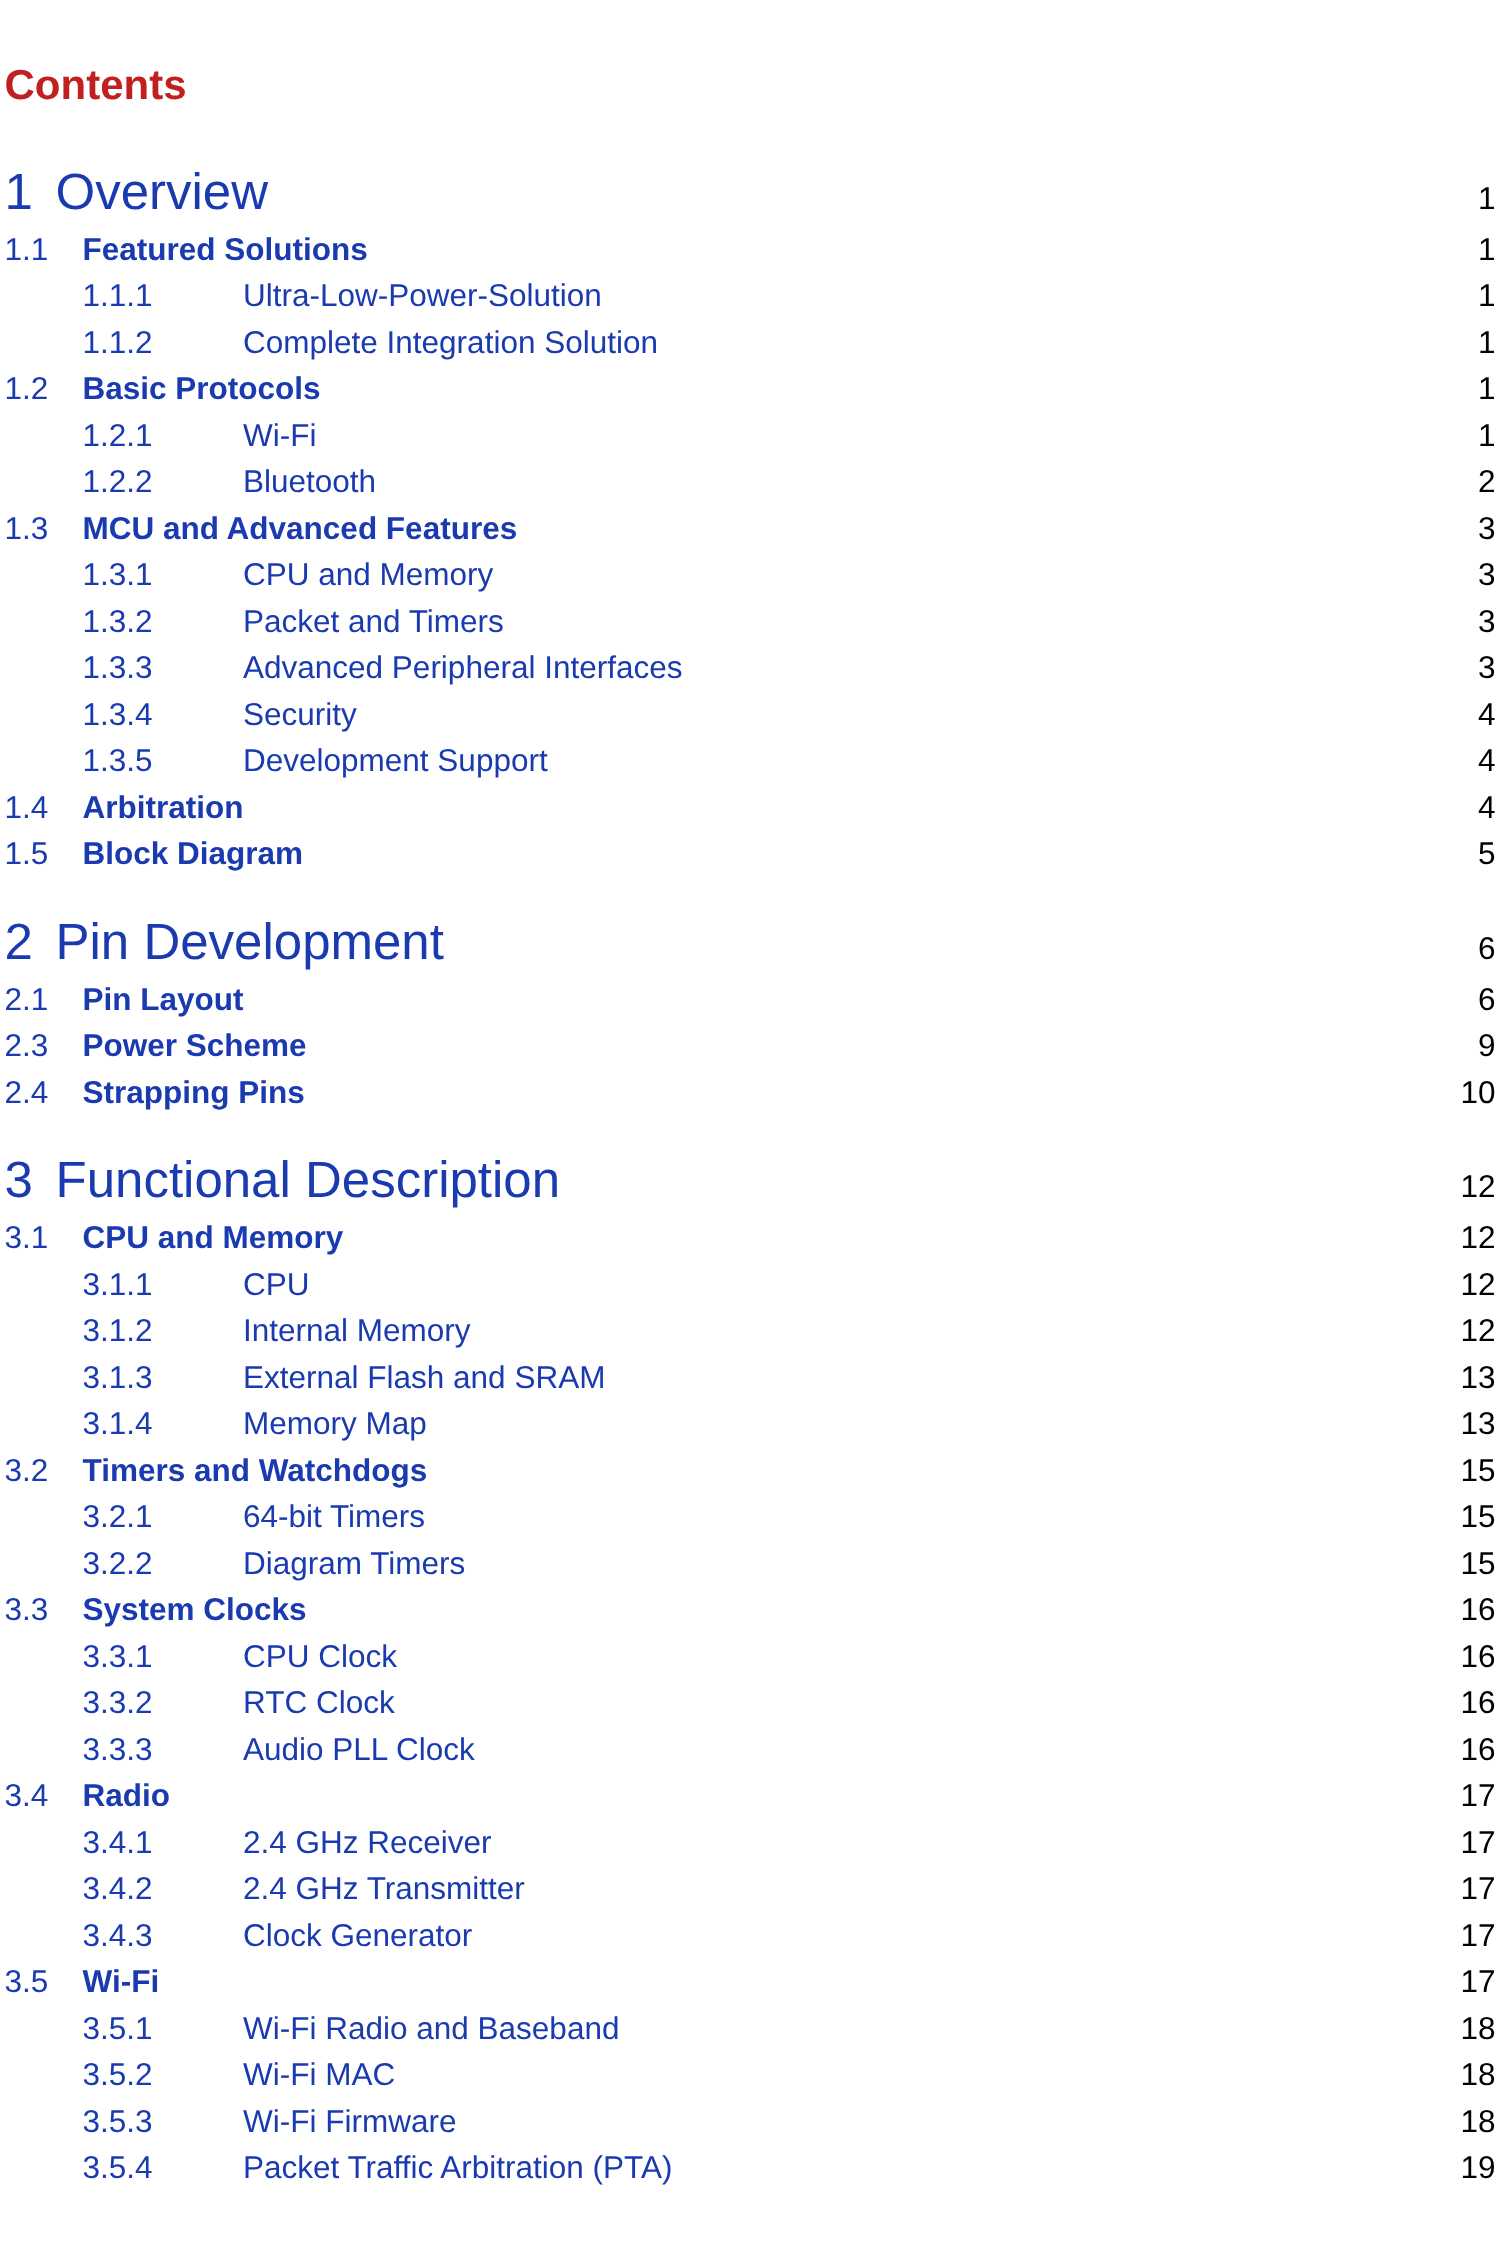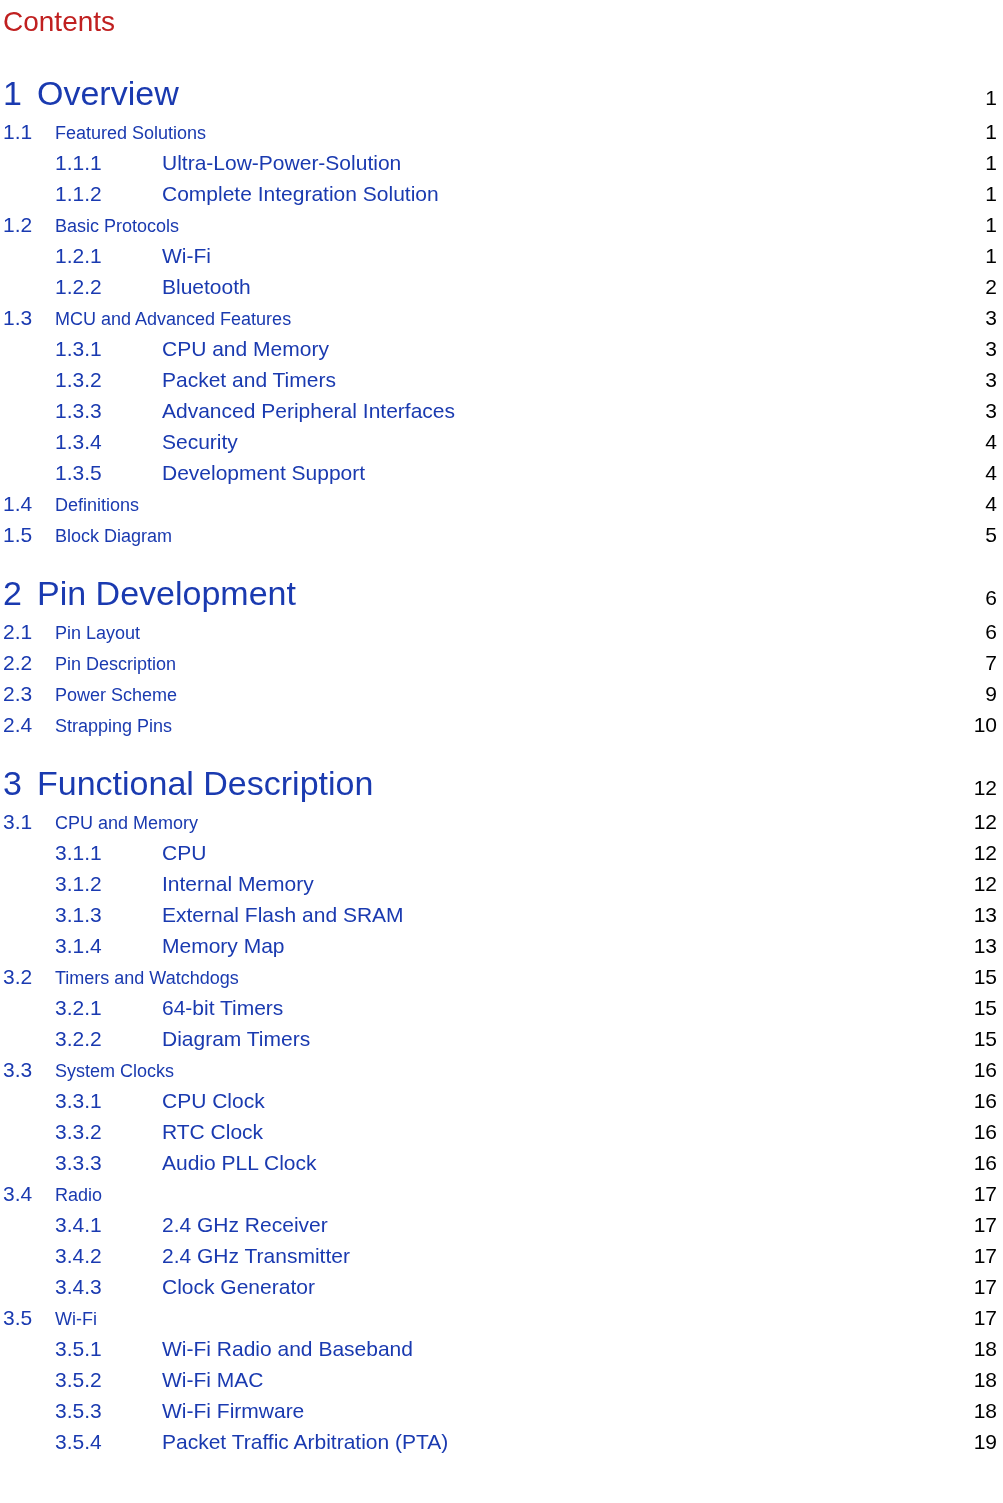--- a/index.html
+++ b/index.html
@@ -7,22 +7,23 @@
       font-family: "Helvetica Neue", Helvetica, Arial, sans-serif;
       font-weight: 300;
       width: 1003px;
       padding: 0 0 40px 0;
       color: #1a3ab0;
       background: #fff;
     }
     .contents-title {
       color: #c02020;
       font-size: 28px;
-      font-weight: 400;
+      font-weight: 700;
       padding: 6px 0 32px 0;
+      margin-top: 35px;
     }
     .row {
       display: flex;
       align-items: baseline;
       padding: 3.5px 0;
     }
     .chapter .num {
       font-size: 34px;
       font-weight: 400;
       width: 34px;
@@ -39,22 +40,23 @@
       flex: 0 0 auto;
       color: #000;
       padding-right: 3px;
     }
     .section .num {
       font-size: 21px;
       width: 52px;
       flex: 0 0 auto;
     }
     .section .title {
-      font-size: 18px;
+      font-size: 21px;
       flex: 1 1 auto;
+      font-weight: bold;
     }
     .section .page {
       font-size: 21px;
       flex: 0 0 auto;
       color: #000;
       padding-right: 3px;
     }
     .subsection {
       padding-left: 52px;
     }
@@ -145,46 +147,41 @@
           <span class="title">Security</span>
           <span class="page">4</span>
         </div>
         <div class="row subsection">
           <span class="num">1.3.5</span>
           <span class="title">Development Support</span>
           <span class="page">4</span>
         </div>
         <div class="row section">
           <span class="num">1.4</span>
-          <span class="title">Definitions</span>
+          <span class="title">Arbitration</span>
           <span class="page">4</span>
         </div>
         <div class="row section">
           <span class="num">1.5</span>
           <span class="title">Block Diagram</span>
           <span class="page">5</span>
         </div>
       </div>
       <div class="chapter-block">
         <div class="row chapter">
           <span class="num">2</span>
           <span class="title">Pin Development</span>
           <span class="page">6</span>
         </div>
         <div class="row section">
           <span class="num">2.1</span>
           <span class="title">Pin Layout</span>
           <span class="page">6</span>
         </div>
         <div class="row section">
-          <span class="num">2.2</span>
-          <span class="title">Pin Description</span>
-          <span class="page">7</span>
-        </div>
-        <div class="row section">
           <span class="num">2.3</span>
           <span class="title">Power Scheme</span>
           <span class="page">9</span>
         </div>
         <div class="row section">
           <span class="num">2.4</span>
           <span class="title">Strapping Pins</span>
           <span class="page">10</span>
         </div>
       </div>

